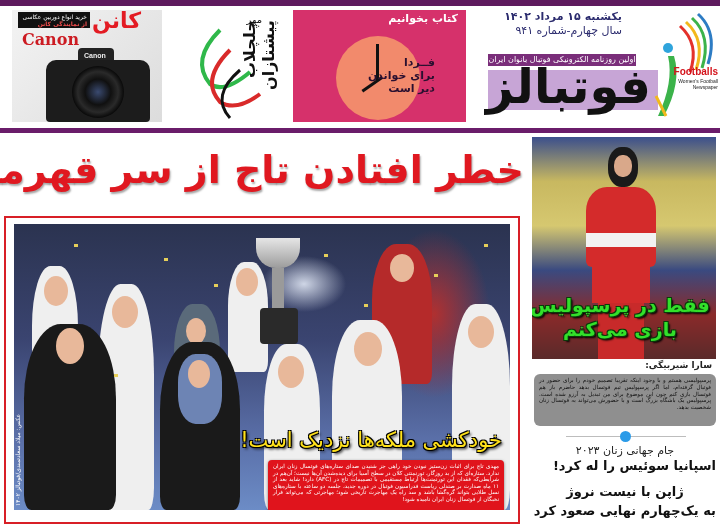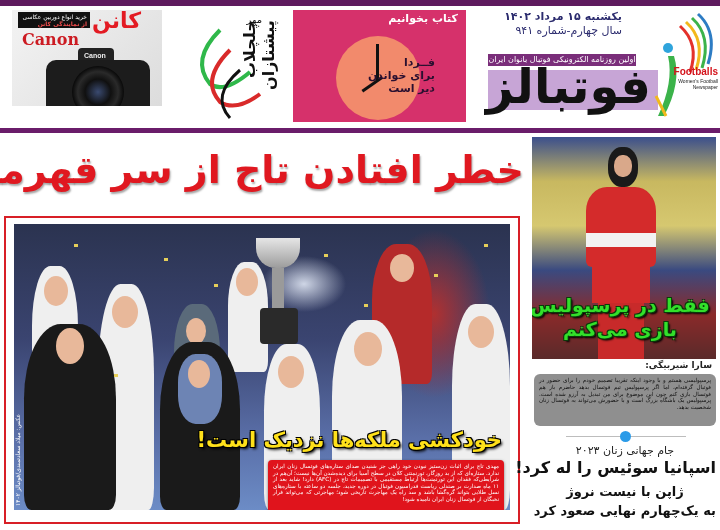--- a/index.html
+++ b/index.html
@@ -28,21 +28,21 @@
   .clock-hand1 { position: absolute; left: 40px; top: 8px; width: 3px; height: 36px; background: #111; }
   .clock-hand2 { position: absolute; left: 22px; top: 40px; width: 24px; height: 3px; background: #111; transform: rotate(-35deg); transform-origin: right center; }
   .book-quote { position: absolute; left: 52px; top: 46px; width: 90px; color: #2a1030; font-size: 11px; font-weight: bold; direction: rtl; text-align: right; line-height: 13px; }
 
   
   .chelche { position: absolute; left: 180px; top: 10px; width: 100px; height: 114px; }
   .chelche-text { position: absolute; right: 2px; top: 10px; font-size: 16px; color: #111; direction: rtl; writing-mode: vertical-rl; transform: rotate(180deg); font-weight: bold; line-height: 1.2; }
   .chelche-mini { position: absolute; right: 18px; top: 4px; font-size: 10px; color: #111; direction: rtl; }
 
   
-  .canon-ad { position: absolute; left: 12px; top: 10px; width: 150px; height: 96px; background: linear-gradient(135deg, #f3f3f3, #dcdcdc); overflow: hidden; }
+  .canon-ad { position: absolute; left: 12px; top: 10px; width: 150px; height: 112px; background: linear-gradient(135deg, #f3f3f3, #dcdcdc); overflow: hidden; }
   .canon-blackbar { position: absolute; left: 6px; top: 2px; width: 72px; height: 16px; background: #111; color: #fff; font-size: 6px; direction: rtl; text-align: right; padding: 1px 3px; line-height: 7px; }
   .canon-blackbar .accent { color: #f04c4c; font-weight: bold; }
   .canon-fa { position: absolute; left: 80px; top: 0; color: #e31b23; font-size: 22px; font-weight: bold; direction: rtl; line-height: 1; font-family: "DejaVu Sans", sans-serif; }
   .canon-en { position: absolute; left: 10px; top: 20px; color: #cc1b22; font-size: 16px; font-weight: bold; font-family: "DejaVu Serif", serif; }
   .camera-body { position: absolute; left: 34px; top: 50px; width: 104px; height: 62px; background: #1c1c1c; border-radius: 10px 10px 4px 4px; }
   .camera-prism { position: absolute; left: 66px; top: 38px; width: 36px; height: 16px; background: #222; border-radius: 4px 4px 0 0; }
   .camera-brand { position: absolute; left: 72px; top: 42px; color: #eee; font-size: 7px; font-family: "Liberation Sans", sans-serif; font-weight: bold; }
   .camera-lens { position: absolute; left: 60px; top: 56px; width: 52px; height: 52px; border-radius: 50%; background: radial-gradient(circle, #3a4a70 0%, #101010 35%, #2a2a2a 55%, #0a0a0a 70%, #333 100%); }
 
   
@@ -57,41 +57,41 @@
       linear-gradient(180deg, #2b3350 0%, #3a4470 40%, #5a6fa8 75%, #6c8cc6 100%); }
   .fig { position: absolute; }
   .fig-white { background: #efefef; border-radius: 40% 40% 10% 10%; }
   .fig-dark { background: #1a1a1a; border-radius: 40% 40% 8% 8%; }
   .face { position: absolute; border-radius: 50%; background: #e8b89a; }
   .trophy-cup { position: absolute; left: 242px; top: 14px; width: 44px; height: 30px; background: linear-gradient(180deg,#e6e6e6,#9c9c9c); border-radius: 0 0 20px 20px; }
   .trophy-stem { position: absolute; left: 258px; top: 44px; width: 12px; height: 40px; background: #9a9a9a; }
   .trophy-base { position: absolute; left: 246px; top: 84px; width: 38px; height: 36px; background: #2a2a2a; border-radius: 4px; }
   .confetti { position: absolute; width: 4px; height: 3px; background: #e6cf5a; }
 
-  .subhead { position: absolute; right: 8px; top: 204px; color: #ffe11a; font-size: 21px; font-weight: bold; direction: rtl; white-space: nowrap; text-shadow: 1px 1px 0 #000, -1px -1px 0 #000, 1px -1px 0 #000, -1px 1px 0 #000, 2px 2px 3px #000; font-family: "DejaVu Sans", sans-serif; }
+  .subhead { position: absolute; right: 8px; top: 204px; color: #ffe11a; font-size: 21px; font-weight: normal; direction: rtl; white-space: nowrap; text-shadow: 1px 1px 0 #000, -1px -1px 0 #000, 1px -1px 0 #000, -1px 1px 0 #000, 2px 2px 3px #000; font-family: "DejaVu Sans", sans-serif; }
   .body-box { position: absolute; right: 6px; top: 236px; width: 236px; height: 56px; background: #e0141c; border-radius: 4px; color: #fff; font-size: 5.6px; line-height: 6.6px; direction: rtl; text-align: justify; padding: 3px 5px; box-shadow: 0 1px 3px rgba(0,0,0,0.5); overflow: hidden; }
   .photo-credit { position: absolute; left: 0; top: 190px; width: 10px; height: 100px; color: #fff; font-size: 6px; writing-mode: vertical-rl; transform: rotate(180deg); white-space: nowrap; direction: rtl; }
 
   
   .side-photo { position: absolute; left: 532px; top: 137px; width: 184px; height: 222px; overflow: hidden;
     background: linear-gradient(180deg, #3b4f8c 0%, #c8b860 20%, #d6c870 40%, #3a4a80 60%, #8a2a2a 80%, #5a2a2a 100%); padding-left: 48px; }
   .player-shirt { position: absolute; left: 54px; top: 50px; width: 70px; height: 80px; background: #d42b2b; border-radius: 30% 30% 6px 6px; }
   .player-stripe { position: absolute; left: 54px; top: 96px; width: 70px; height: 14px; background: #f2f2f2; }
   .player-shorts { position: absolute; left: 60px; top: 126px; width: 58px; height: 40px; background: #d42b2b; }
   .player-legs { position: absolute; left: 66px; top: 166px; width: 46px; height: 56px; background: #c82a2a; }
   .player-head { position: absolute; left: 76px; top: 10px; width: 30px; height: 40px; border-radius: 45%; background: #1a1a1a; }
   .player-face { position: absolute; left: 82px; top: 18px; width: 18px; height: 22px; border-radius: 45%; background: #d9a88a; }
   .side-headline { position: absolute; right: 6px; top: 156px; width: 180px; color: #32e02a; font-size: 19px; font-weight: bold; direction: rtl; text-align: center; line-height: 24px; text-shadow: 1px 1px 0 #0a3a0a, -1px -1px 0 #0a3a0a, 1px -1px 0 #0a3a0a, -1px 1px 0 #0a3a0a, 2px 2px 2px #000; font-family: "DejaVu Sans", sans-serif; }
 
   .quote-author { position: absolute; right: 8px; top: 360px; font-size: 9px; font-weight: bold; color: #222; direction: rtl; white-space: nowrap; }
   .quote-box { position: absolute; left: 534px; top: 374px; width: 182px; height: 52px; background: #8f8f8f; border-radius: 6px; color: #111; font-size: 5.6px; line-height: 6.8px; direction: rtl; text-align: justify; padding: 3px 5px; overflow: hidden; }
   .divider { position: absolute; left: 566px; top: 436px; width: 120px; height: 1px; background: #bdbdbd; }
   .divider-dot { position: absolute; left: 620px; top: 431px; width: 11px; height: 11px; border-radius: 50%; background: #2b9be8; }
   .wc-label { position: absolute; left: 534px; top: 444px; width: 182px; text-align: center; direction: rtl; font-size: 11px; color: #222; white-space: nowrap; }
-  .wc-head1 { position: absolute; left: 534px; top: 458px; width: 182px; text-align: right; direction: rtl; font-size: 16px; font-weight: bold; color: #111; white-space: nowrap; }
+  .wc-head1 { position: absolute; left: 534px; top: 458px; width: 182px; text-align: right; direction: rtl; font-size: 13px; font-weight: bold; color: #111; white-space: nowrap; }
   .wc-head2 { position: absolute; left: 534px; top: 484px; width: 182px; text-align: center; direction: rtl; font-size: 13px; font-weight: bold; color: #111; white-space: nowrap; }
   .wc-head3 { position: absolute; left: 534px; top: 503px; width: 182px; text-align: left; direction: rtl; font-size: 13px; font-weight: bold; color: #111; white-space: nowrap; }
 </style>
 </head>
 <body>
 
 <div class="top-bar"></div>
 
 <div class="masthead">
   <div class="date-line">یکشنبه ۱۵ مرداد ۱۴۰۲</div>

